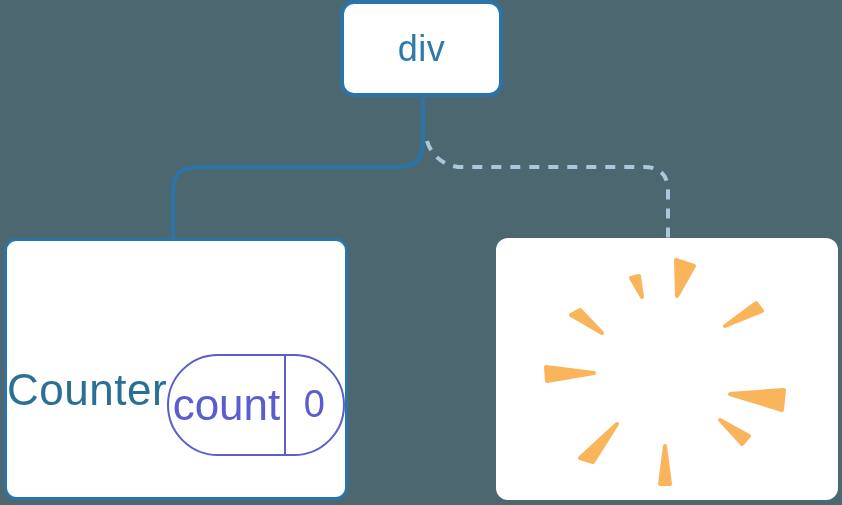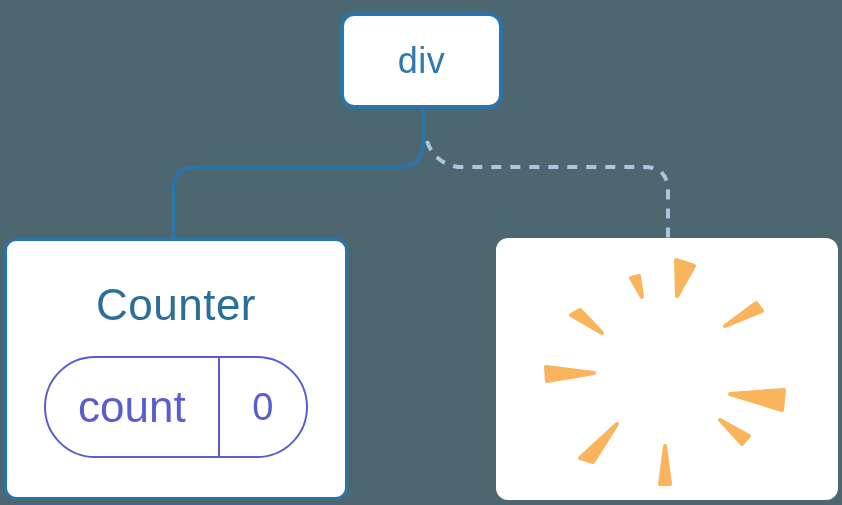--- a/index.html
+++ b/index.html
@@ -17,34 +17,34 @@
     background:var(--background);
     font-family:"Liberation Sans",sans-serif;
     position:relative;overflow:hidden;
   }
   .stage{position:absolute;inset:0;}
   svg.connectors{position:absolute;left:0;top:0;pointer-events:none;}
   .node{
     position:absolute;background:#ffffff;box-sizing:border-box;
   }
   .root-node{
-    left:340px;top:12px;width:163px;height:97px;
+    left:340px;top:0;width:163px;height:97px;
     border:4px solid var(--box-border-blue);
     border-radius:14px;
     display:flex;align-items:center;justify-content:center;
   }
   .root-label{
     color:var(--root-label-blue);
     font-size:36px;line-height:1;letter-spacing:0.5px;
   }
   .counter-node{
     left:4px;top:238px;width:344px;height:262px;
     border:3px solid var(--box-border-blue);
     border-radius:12px;
-    display:flex;flex-direction:column;align-items:center;
+    display:flex;flex-direction:row;align-items:center;
     padding-top:42px;
   }
   .counter-title{
     color:var(--component-title-blue);
     font-size:44px;line-height:44px;letter-spacing:0.5px;
   }
   .state-pill{
     margin-top:29px;
     width:264px;height:102px;box-sizing:border-box;
     border:2.5px solid var(--state-indigo);

